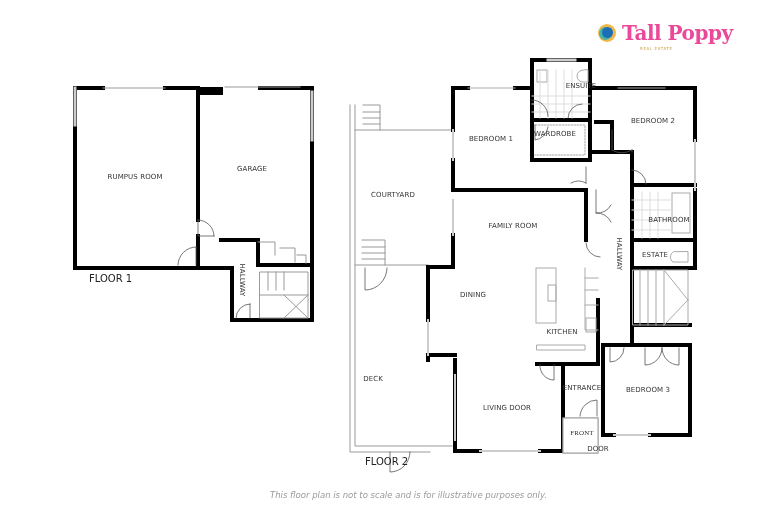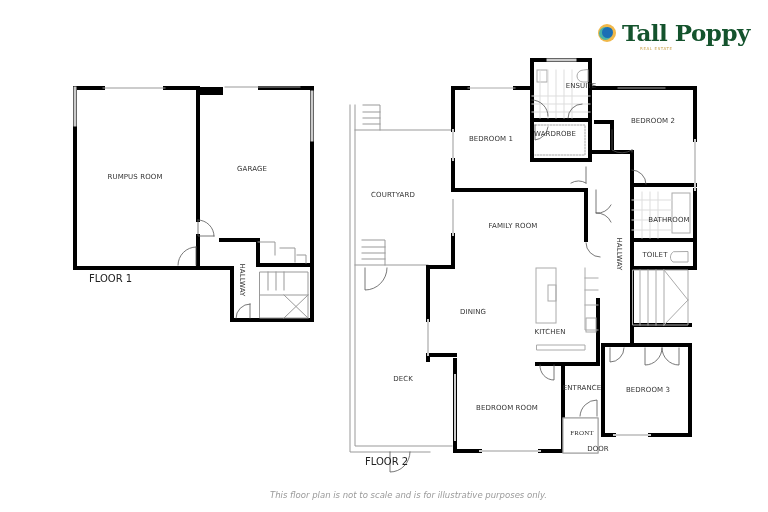--- a/index.html
+++ b/index.html
@@ -4,21 +4,21 @@
 <style>
   html,body{margin:0;padding:0;background:#fff;}
   body{width:768px;height:512px;position:relative;overflow:hidden;font-family:"DejaVu Sans",sans-serif;}
   svg.plan{position:absolute;left:0;top:0;}
   .lbl{position:absolute;font-family:"DejaVu Sans",sans-serif;font-size:7px;color:#333;white-space:nowrap;transform:translate(-50%,-50%);letter-spacing:0.1px;}
   .floor{position:absolute;font-family:"DejaVu Sans",sans-serif;font-size:10px;color:#222;margin-left:17px;}
   .vert{transform:translate(-50%,-50%) rotate(90deg);}
   .logo{position:absolute;left:598px;top:22px;display:flex;align-items:center;}
   .logo-mark{width:18px;height:18px;border-radius:50%;background:#f0b84a;position:relative;margin-right:6px;}
   .logo-mark::after{content:"";position:absolute;left:4px;top:3px;width:11px;height:11px;border-radius:50%;background:#1b6fb5;box-shadow:-2px 1px 0 1px #49b3a6;}
-  .logo-text{font-family:"DejaVu Serif",serif;font-weight:bold;font-size:23px;color:#14532d;letter-spacing:-0.5px;line-height:22px;}
+  .logo-text{font-family:"DejaVu Serif",serif;font-weight:bold;font-size:20px;color:#ec4899;letter-spacing:-0.5px;line-height:22px;}
   .logo-sub{position:absolute;left:640px;top:46px;font-size:4px;color:#c9a24b;letter-spacing:0.6px;font-family:"DejaVu Sans",sans-serif;}
   .disclaimer{position:absolute;left:270px;top:490px;font-style:italic;font-size:8.5px;color:#9a9a9a;font-family:"DejaVu Sans",sans-serif;}
 </style>
 </head>
 <body>
 
 <div class="logo">
   <div class="logo-mark"></div>
   <div class="logo-text">Tall Poppy</div>
 </div>
@@ -131,25 +131,25 @@
 <div class="lbl vert" style="left:242px;top:280px;">HALLWAY</div>
 <div class="floor" style="left:72px;top:273px;">FLOOR 1</div>
 
 <div class="lbl" style="left:393px;top:195px;">COURTYARD</div>
 <div class="lbl" style="left:491px;top:139px;">BEDROOM 1</div>
 <div class="lbl" style="left:567px;top:86px;padding-left:28px;">ENSUITE</div>
 <div class="lbl" style="left:555px;top:134px;">WARDROBE</div>
 <div class="lbl" style="left:653px;top:121px;">BEDROOM 2</div>
 <div class="lbl" style="left:513px;top:226px;">FAMILY ROOM</div>
 <div class="lbl" style="left:655px;top:220px;padding-left:28px;">BATHROOM</div>
-<div class="lbl" style="left:655px;top:255px;">TOILET</div>
+<div class="lbl" style="left:655px;top:255px;">ESTATE</div>
 <div class="lbl vert" style="left:619px;top:254px;">HALLWAY</div>
-<div class="lbl" style="left:473px;top:312px;">DINING</div>
-<div class="lbl" style="left:550px;top:332px;">KITCHEN</div>
-<div class="lbl" style="left:395px;top:379px;padding-left:16px;">DECK</div>
-<div class="lbl" style="left:507px;top:408px;">BEDROOM ROOM</div>
+<div class="lbl" style="left:473px;top:295px;">DINING</div>
+<div class="lbl" style="left:562px;top:332px;">KITCHEN</div>
+<div class="lbl" style="left:373px;top:379px;">DECK</div>
+<div class="lbl" style="left:507px;top:408px;">LIVING DOOR</div>
 <div class="lbl" style="left:582px;top:388px;">ENTRANCE</div>
 <div class="lbl" style="left:582px;top:433px;font-family:Liberation Serif, serif;">FRONT</div>
 <div class="lbl" style="left:582px;top:449px;margin-left:16px;">DOOR</div>
 <div class="lbl" style="left:648px;top:390px;">BEDROOM 3</div>
 <div class="floor" style="left:348px;top:456px;">FLOOR 2</div>
 
 <div class="disclaimer">This floor plan is not to scale and is for illustrative purposes only.</div>
 
 </body></html>

